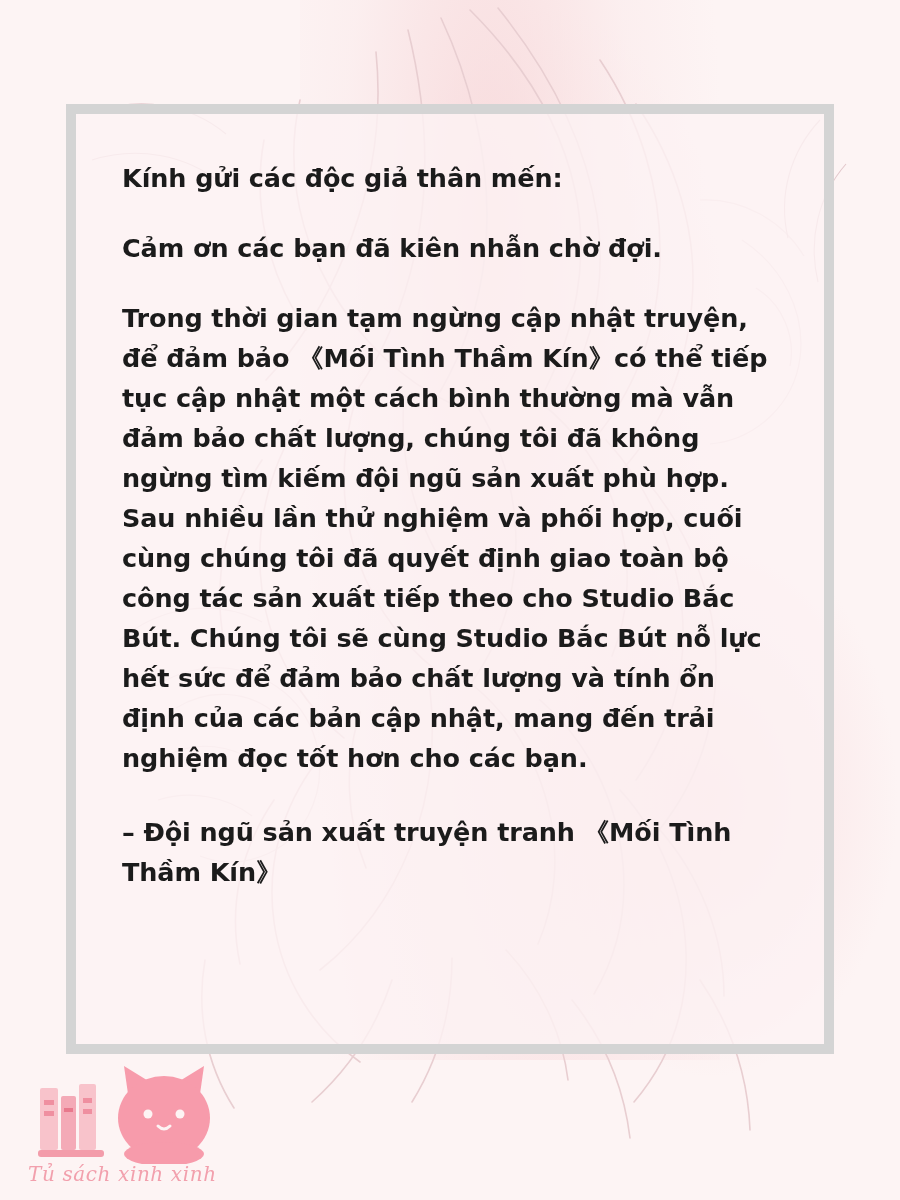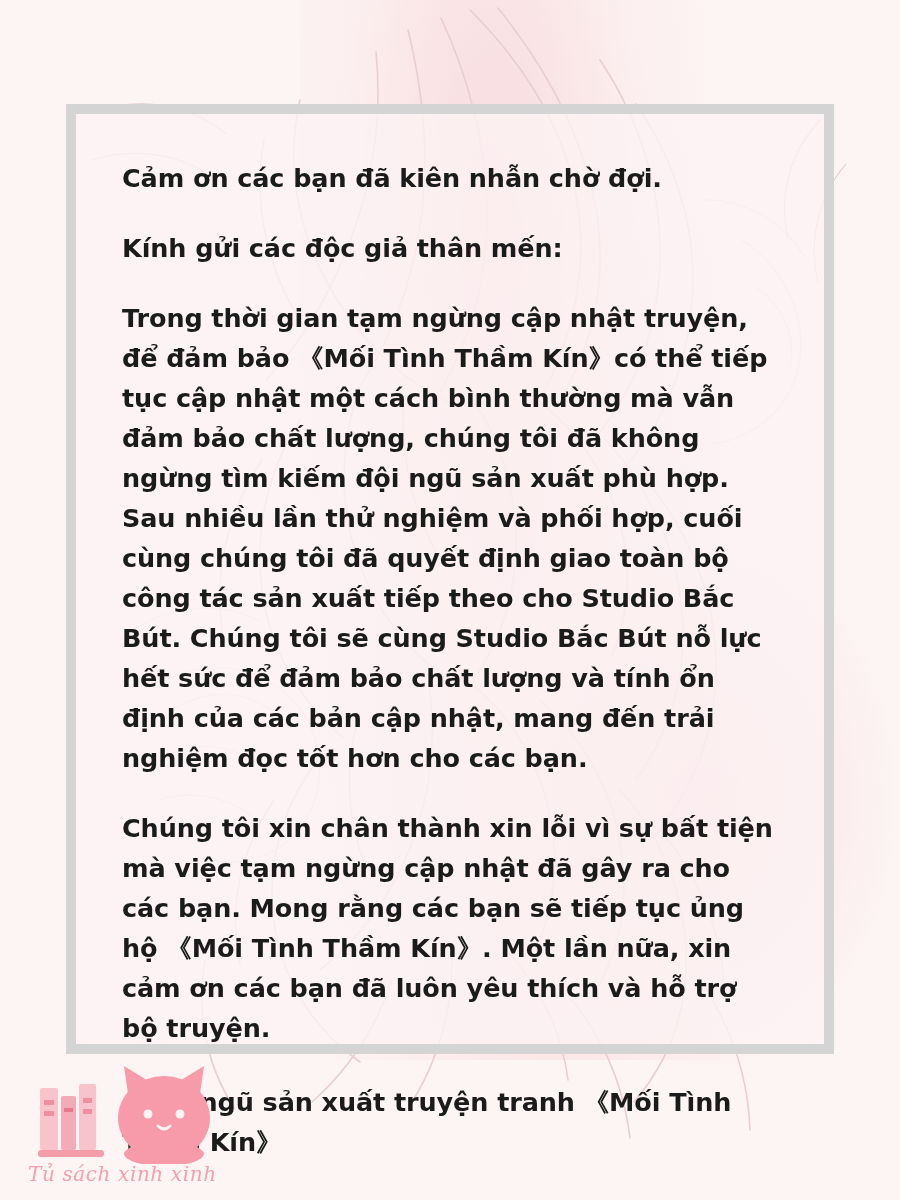--- a/index.html
+++ b/index.html
@@ -164,24 +164,23 @@
       <path d="M96 112 C 140 96, 190 104, 226 134"></path>
       <path d="M92 160 C 136 146, 186 154, 222 184"></path>
       <path d="M820 120 C 790 152, 778 196, 788 238"></path>
       <path d="M846 164 C 818 196, 808 240, 818 282"></path>
     </g>
   </svg>
 </div>
 
 <div class="letter-card">
   <div class="letter-body">
+    <p class="para">Kính gửi các độc giả thân mến:</p>
     <p class="para">Cảm ơn các bạn đã kiên nhẫn chờ đợi.</p>
-    <p class="para">Kính gửi các độc giả thân mến:</p>
     <p class="para">Trong thời gian tạm ngừng cập nhật truyện, để đảm bảo 《Mối Tình Thầm Kín》có thể tiếp tục cập nhật một cách bình thường mà vẫn đảm bảo chất lượng, chúng tôi đã không ngừng tìm kiếm đội ngũ sản xuất phù hợp. Sau nhiều lần thử nghiệm và phối hợp, cuối cùng chúng tôi đã quyết định giao toàn bộ công tác sản xuất tiếp theo cho Studio Bắc Bút. Chúng tôi sẽ cùng Studio Bắc Bút nỗ lực hết sức để đảm bảo chất lượng và tính ổn định của các bản cập nhật, mang đến trải nghiệm đọc tốt hơn cho các bạn.</p>
-    <p class="para">Chúng tôi xin chân thành xin lỗi vì sự bất tiện mà việc tạm ngừng cập nhật đã gây ra cho các bạn. Mong rằng các bạn sẽ tiếp tục ủng hộ 《Mối Tình Thầm Kín》. Một lần nữa, xin cảm ơn các bạn đã luôn yêu thích và hỗ trợ bộ truyện.</p>
     <p class="para signature">– Đội ngũ sản xuất truyện tranh 《Mối Tình Thầm Kín》</p>
   </div>
 </div>
 
 <div class="watermark">
   <svg class="wm-books" viewBox="0 0 74 80">
     <rect x="2" y="10" width="18" height="62" rx="2" fill="#f8c3cb"></rect>
     <rect x="6" y="22" width="10" height="5" fill="#ef8fa0"></rect>
     <rect x="6" y="33" width="10" height="5" fill="#ef8fa0"></rect>
     <rect x="23" y="18" width="15" height="54" rx="2" fill="#f4aab7"></rect>

